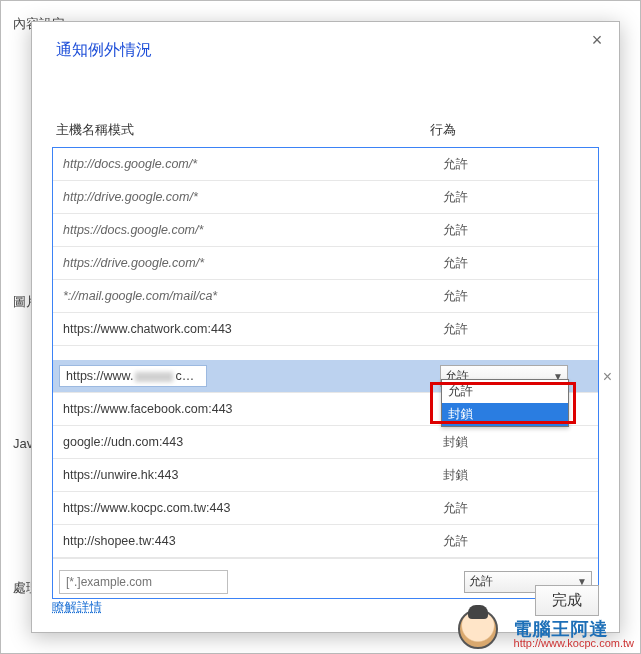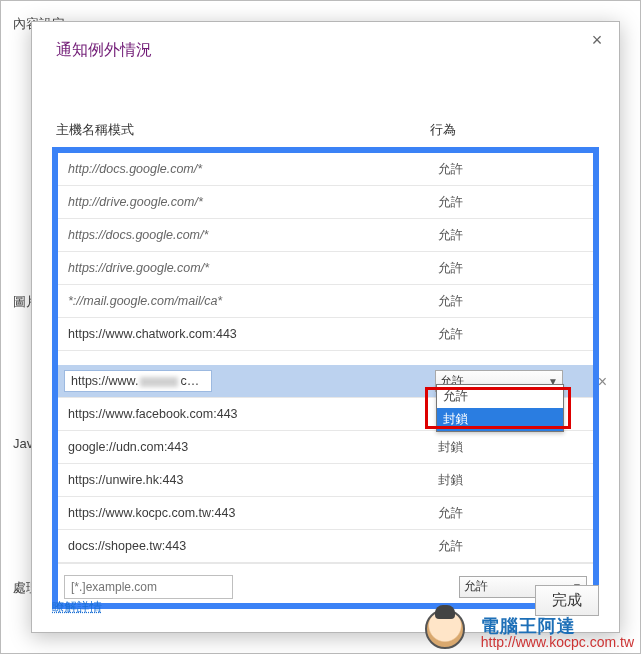--- a/index.html
+++ b/index.html
@@ -8,28 +8,28 @@
 .backdrop { position: absolute; inset: 0; background: #fff; }
 .bg-label { position: absolute; left: 12px; color: #444; font-size: 13px; }
 .outer-text-1 { top: 14px; }
 .outer-text-2 { top: 64px; margin-left: 44px; }
 .outer-text-3 { top: 292px; }
 .outer-text-4 { top: 435px; }
 .outer-text-5 { top: 578px; }
 
 .modal { position: absolute; left: 30px; top: 20px; right: 20px; bottom: 20px; background: #fff; border: 1px solid #b6b6b6; box-shadow: 0 4px 20px rgba(0,0,0,.25); }
 .modal-close { position: absolute; top: 8px; right: 12px; width: 20px; height: 20px; display: flex; align-items: center; justify-content: center; font-size: 18px; color: #666; cursor: pointer; }
-.modal-title { padding: 18px 24px 14px 24px; font-size: 16px; color: #701a75; font-weight: normal; font-family: Liberation Serif, serif; }
+.modal-title { padding: 18px 24px 14px 24px; font-size: 16px; color: #1d4ed8; font-weight: normal; font-family: Liberation Serif, serif; }
 
 .content { padding: 0 20px; }
 .thead { display: flex; padding: 6px 4px 8px 4px; font-size: 13px; color: #333; margin-top: 40px; }
 .th-host { flex: 1; }
 .th-behavior { width: 165px; }
 
-.rows { border: 6px solid #3b82f6; }
+.rows { border: 1px solid #3b82f6; }
 .row { display: flex; align-items: center; height: 33px; border-bottom: 1px solid #e7e7e7; padding: 0 6px 0 6px; position: relative; }
 .row:last-child { border-bottom: none; }
 .row .host { flex: 1; font-size: 12.5px; color: #3b3b3b; overflow: hidden; text-overflow: ellipsis; white-space: nowrap; padding-left: 4px; }
 .row.italic .host { font-style: italic; color: #666; }
 .row .behavior { width: 125px; font-size: 12.5px; color: #555; }
 .row .gap { width: 24px; }
 .row.selected { background: #bcd2ef; margin-top: 14px; }
 .row.selected .host { background: #fff; border: 1px solid #9cb9e0; height: 22px; line-height: 20px; padding: 0 6px; margin-right: 8px; flex: 0 0 148px; }
 .row.selected .blur { display: inline-block; width: 38px; height: 10px; background: #d0d0d0; filter: blur(2px); vertical-align: middle; margin: 0 2px; }
 .row.selected .behavior-select { width: 128px; height: 22px; border: 1px solid #a9a9a9; background: linear-gradient(#fdfdfd,#eee); font-size: 12px; padding-left: 4px; display:flex; align-items:center; justify-content:space-between; cursor:pointer;}
@@ -51,21 +51,21 @@
 .footer { position:absolute; left:0; right:0; bottom:0; padding:12px 20px 16px 20px; display:flex; align-items:flex-end;}
 .footer .learn { color:#1a6fd4; font-size:12.5px; text-decoration: underline dotted; cursor:pointer;}
 .footer .gap { flex:1;}
 .done-btn { border:1px solid #adadad; background:linear-gradient(#fdfdfd,#eee); padding: 5px 16px; font-size:15px; cursor:pointer; color:#333;}
 
 .watermark { position:absolute; right: 6px; bottom: 4px; display:flex; align-items:flex-end; gap:16px; z-index: 20;}
 .wm-icon { width:40px; height:40px; border-radius:50%; background: radial-gradient(circle at 50% 40%, #ffe5c8 55%, #d9a86e 60%); border:2px solid #555; position:relative;}
 .wm-icon::after{content:""; position:absolute; top:-6px; left:8px; right:8px; height:14px; background:#444; border-radius: 8px 8px 4px 4px;}
 .wm-text { line-height:1;}
 .wm-big { font-size:18px; font-weight:bold; color:#1d6fb7; letter-spacing:1px;}
-.wm-url { font-size:14px; color:#c33;}
+.wm-url { font-size:11px; color:#c33;}
 </style>
 </head>
 <body>
 
 <div class="stage">
   <div class="backdrop">
     <div class="bg-label outer-text-1">內容設定</div>
     <div class="bg-label outer-text-2">Co</div>
     <div class="bg-label outer-text-3">圖片</div>
     <div class="bg-label outer-text-4">Java</div>
@@ -139,21 +139,21 @@
             <div class="host">https://unwire.hk:443</div>
             <div class="behavior">封鎖</div>
             <div class="gap"></div>
           </div>
         <div class="row">
             <div class="host">https://www.kocpc.com.tw:443</div>
             <div class="behavior">允許</div>
             <div class="gap"></div>
           </div>
         <div class="row">
-            <div class="host">docs://shopee.tw:443</div>
+            <div class="host">http://shopee.tw:443</div>
             <div class="behavior">允許</div>
             <div class="gap"></div>
           </div>
 
         <div class="add-row">
           <input class="add-input" placeholder="[*.]example.com" style="">
           <div class="spacer"></div>
           <div class="add-select">
               <span>允許</span>
               <span class="caret">▼</span>

